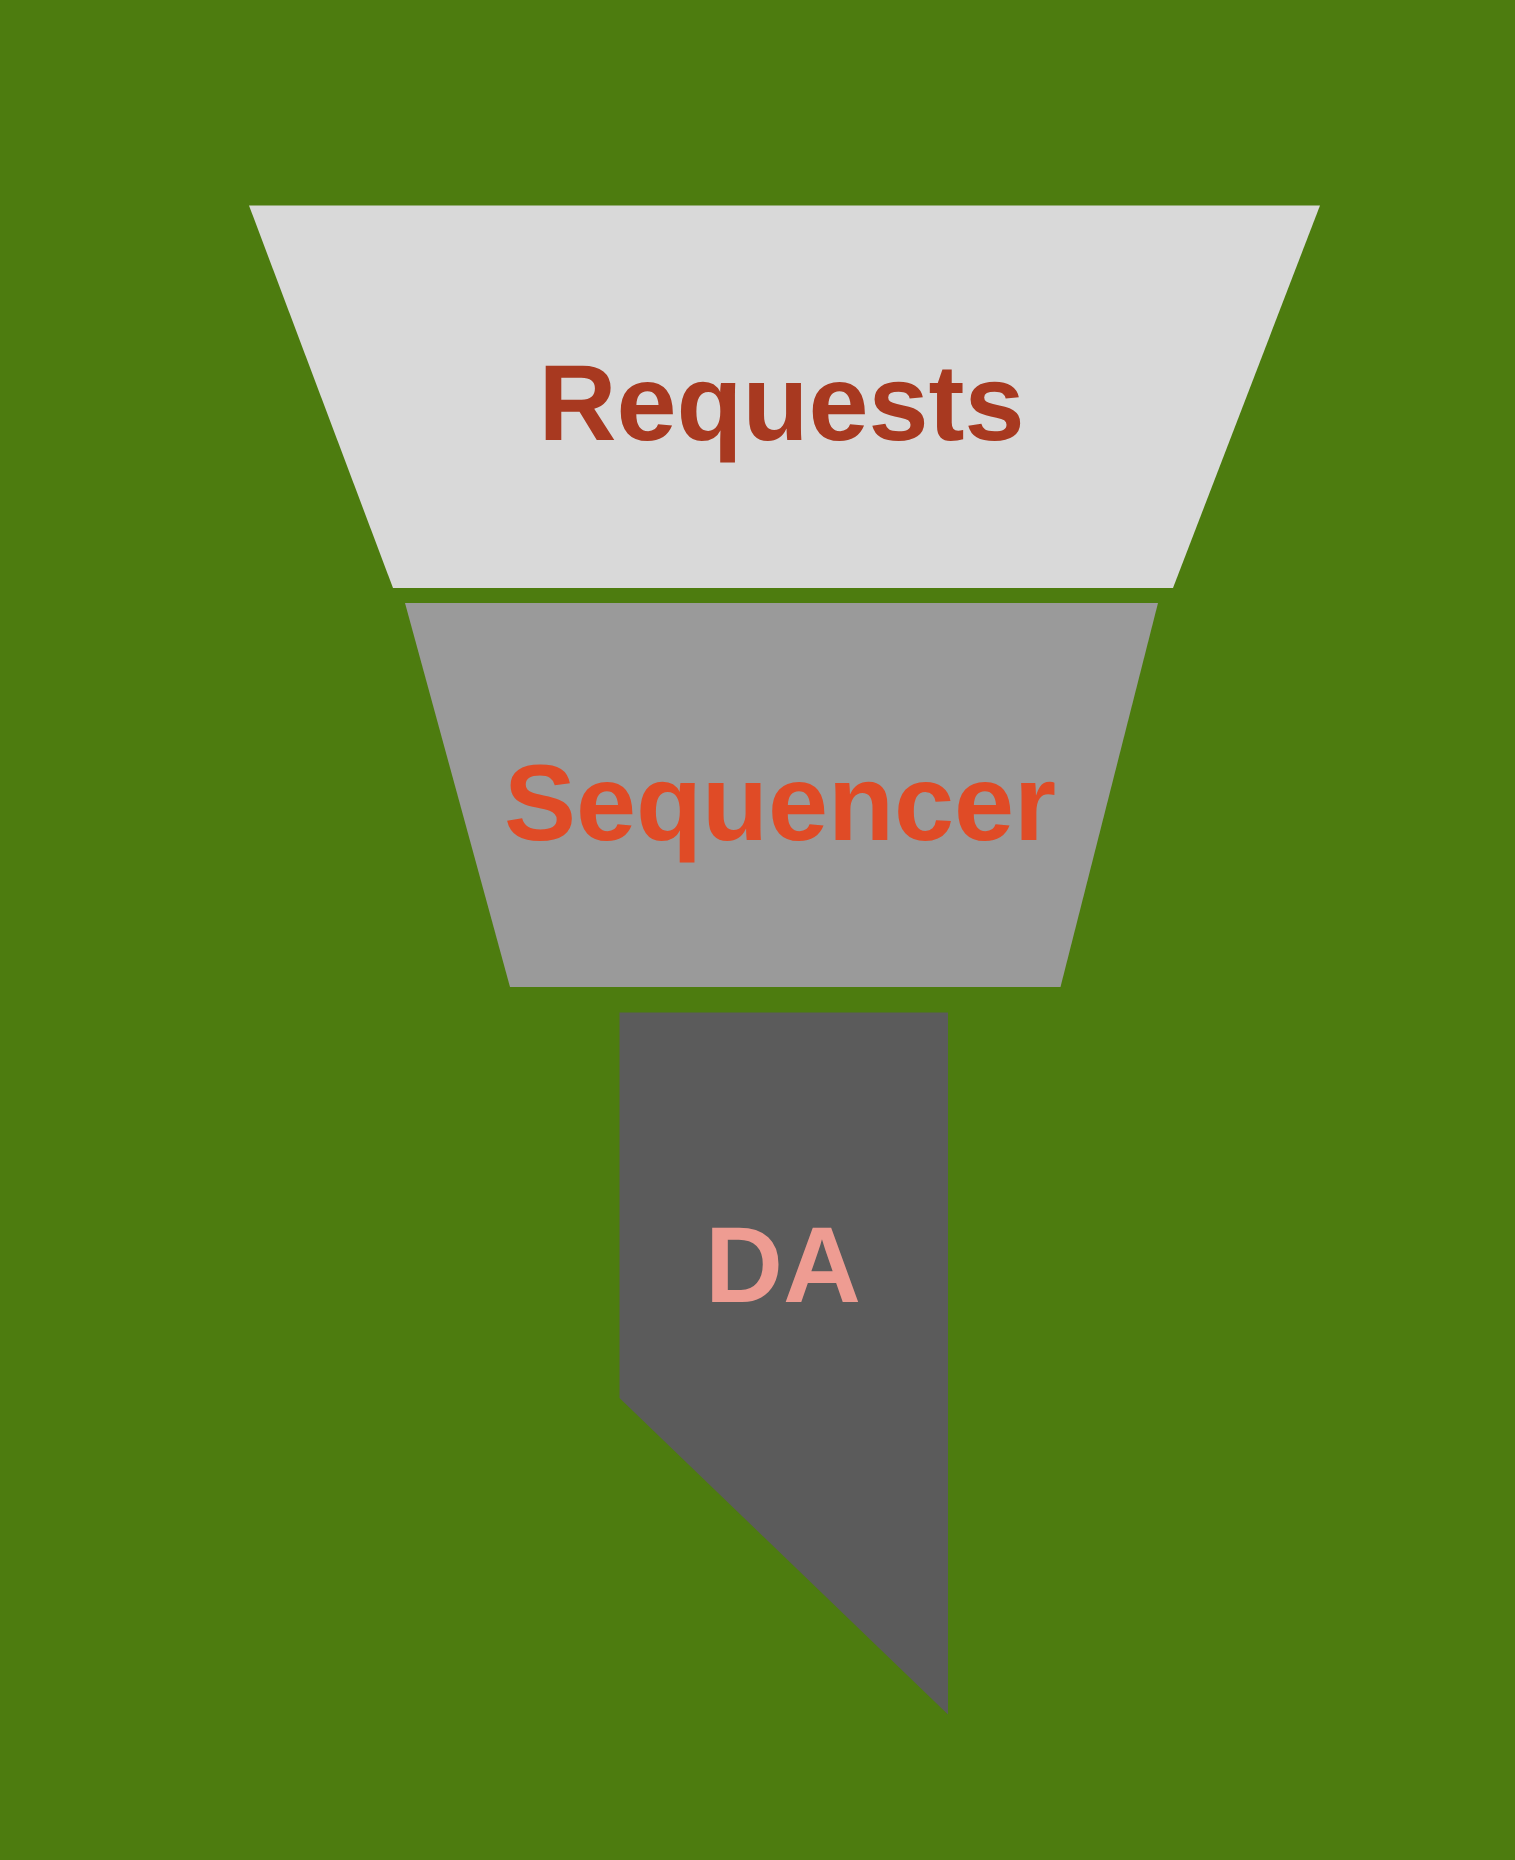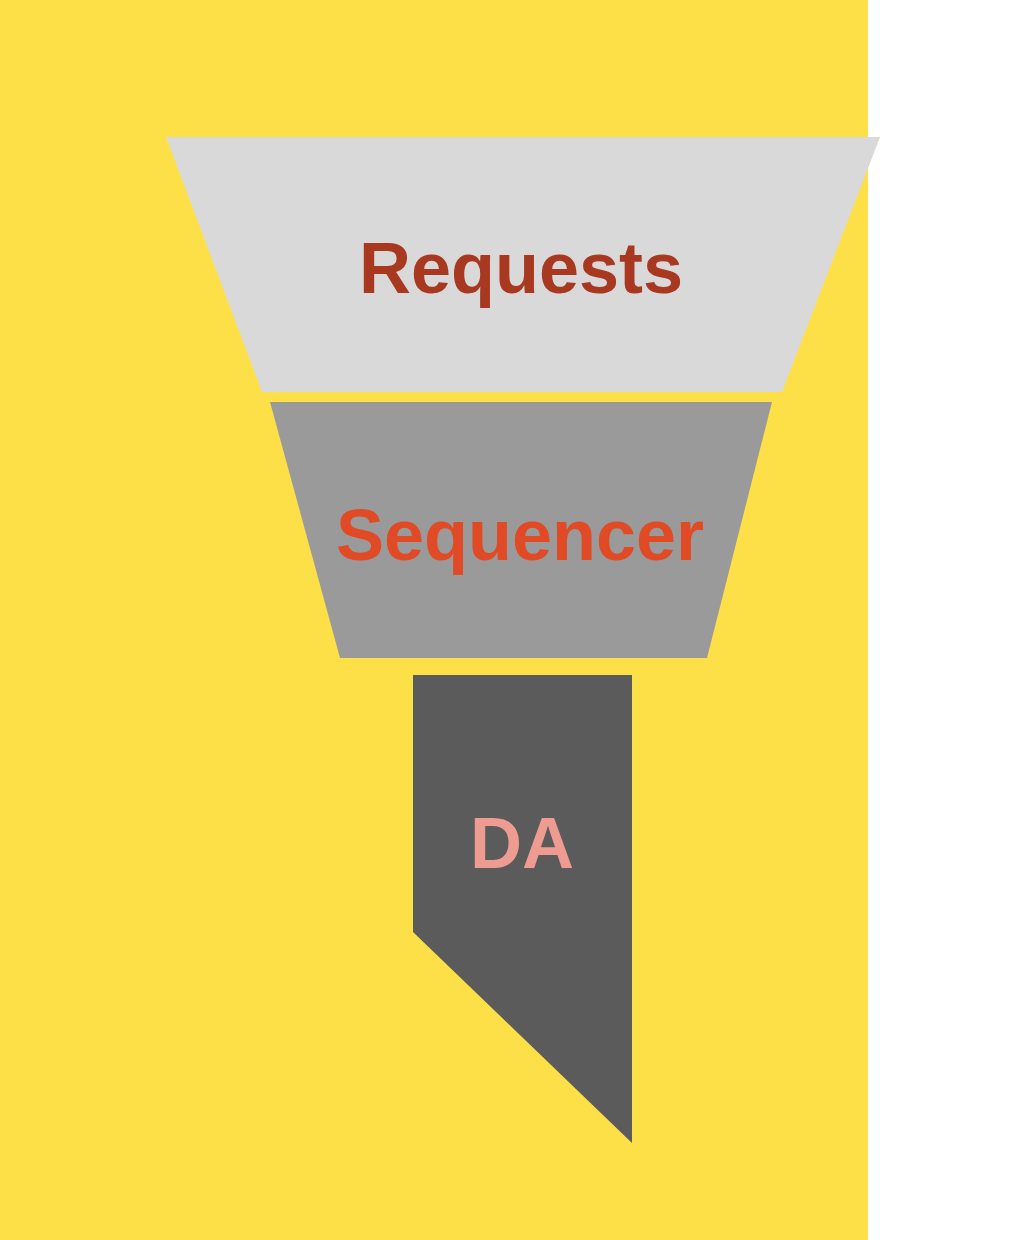--- a/index.html
+++ b/index.html
@@ -5,23 +5,23 @@
   html, body {
     margin: 0;
     padding: 0;
     background: #ffffff;
     width: 1010px;
     height: 1240px;
     overflow: hidden;
   }
   .canvas {
     position: relative;
-    width: 868px;
+    width: 1010px;
     height: 1240px;
-    background: #fde047;
+    background: #4d7c0f;
   }
   svg {
     display: block;
   }
   .stage-label {
     font-family: "Liberation Sans", sans-serif;
     font-weight: bold;
     font-size: 72px;
   }
 </style>

